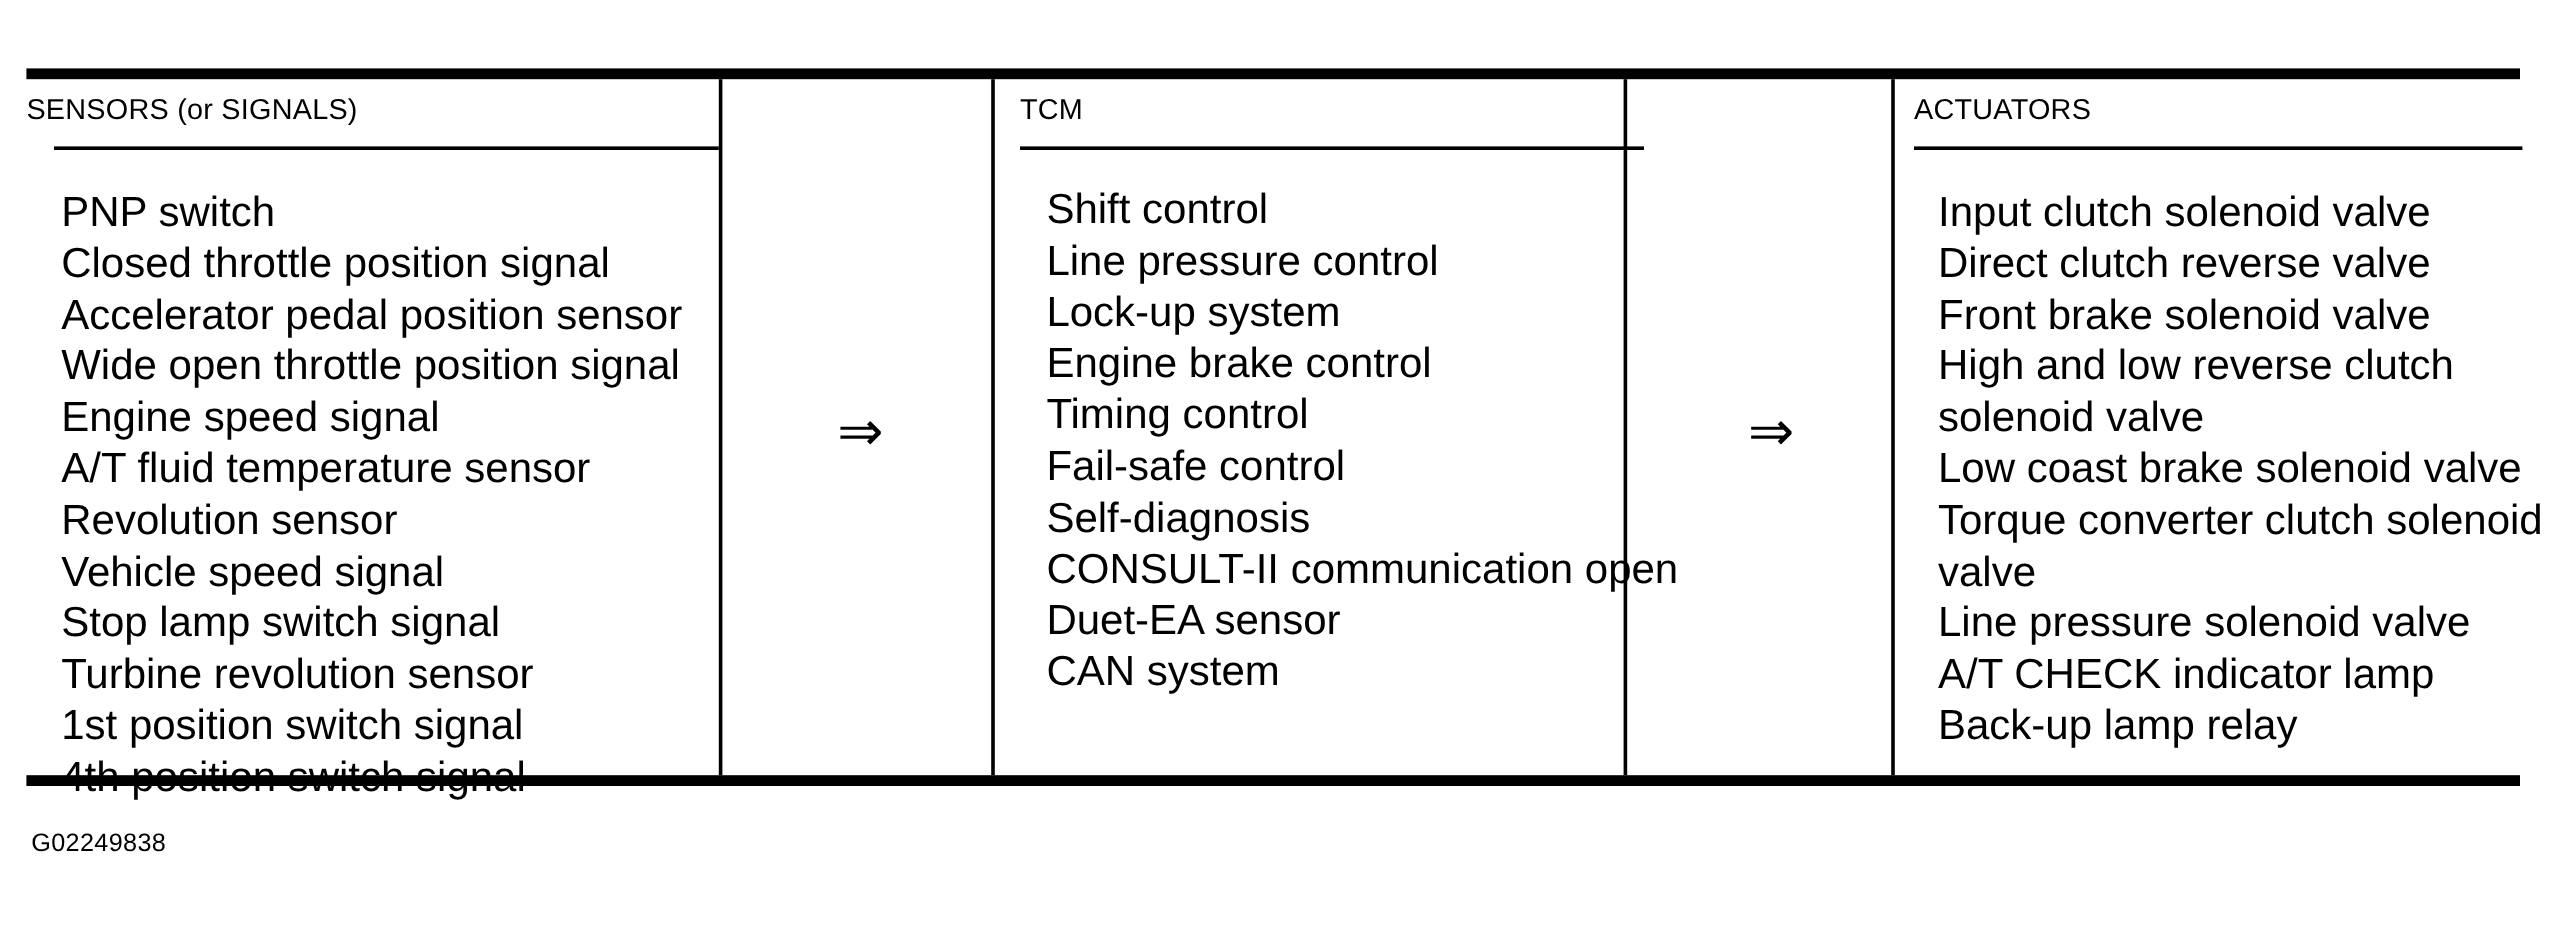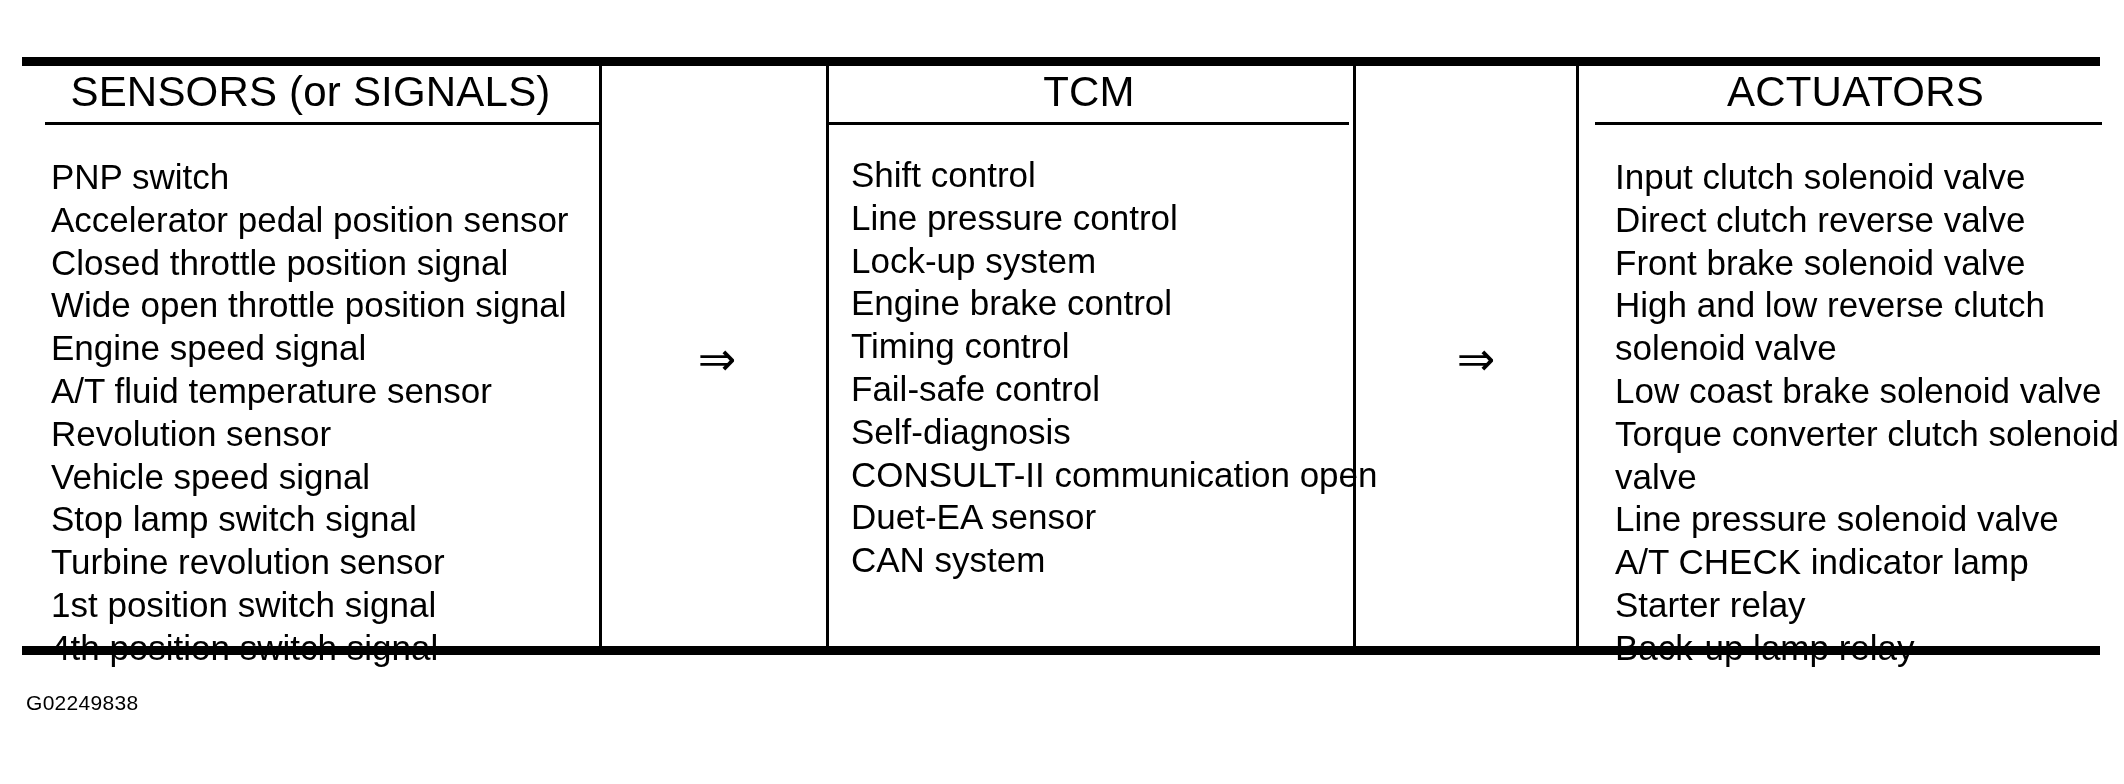--- a/index.html
+++ b/index.html
@@ -55,32 +55,32 @@
   .vdiv-4 { left: 1554px; }
 
   
   .col {
     position: absolute;
     top: 9px;
     bottom: 9px;
   }
   .col-sensors   { left: 0px;    width: 577px; }
   .col-gap1      { left: 580px;  width: 224px; }
-  .col-tcm       { left: 807px;  width: 520px; border-radius: 26px; }
+  .col-tcm       { left: 828px;  width: 520px; border-radius: 26px; }
   .col-gap2      { left: 1334px; width: 220px; }
   .col-actuators { left: 1557px; width: 521px; margin-left: 16px; }
 
   .col-header {
     position: absolute;
     left: 0;
     right: 0;
     top: 0;
     height: 56px;
-    text-align: center;
-    font-size: 42px;
+    text-align: left;
+    font-size: 24px;
     line-height: 52px;
     letter-spacing: 0.2px;
     white-space: nowrap;
   }
 
   .header-underline {
     position: absolute;
     height: 3px;
     background: #000000;
     top: 56px;
@@ -153,22 +153,22 @@
     <div class="vdivider vdiv-1"></div>
     <div class="vdivider vdiv-2"></div>
     <div class="vdivider vdiv-3"></div>
     <div class="vdivider vdiv-4"></div>
 
     <div class="col col-sensors">
       <div class="col-header">SENSORS (or SIGNALS)</div>
       <div class="header-underline hu-sensors"></div>
       <div class="col-list">
         <div class="list-item">PNP switch</div>
+        <div class="list-item">Closed throttle position signal</div>
         <div class="list-item">Accelerator pedal position sensor</div>
-        <div class="list-item">Closed throttle position signal</div>
         <div class="list-item">Wide open throttle position signal</div>
         <div class="list-item">Engine speed signal</div>
         <div class="list-item">A/T fluid temperature sensor</div>
         <div class="list-item">Revolution sensor</div>
         <div class="list-item">Vehicle speed signal</div>
         <div class="list-item">Stop lamp switch signal</div>
         <div class="list-item">Turbine revolution sensor</div>
         <div class="list-item">1st position switch signal</div>
         <div class="list-item">4th position switch signal</div>
       </div>
@@ -210,21 +210,20 @@
         <div class="list-item">Input clutch solenoid valve</div>
         <div class="list-item">Direct clutch reverse valve</div>
         <div class="list-item">Front brake solenoid valve</div>
         <div class="list-item">High and low reverse clutch</div>
         <div class="list-item">solenoid valve</div>
         <div class="list-item">Low coast brake solenoid valve</div>
         <div class="list-item">Torque converter clutch solenoid</div>
         <div class="list-item">valve</div>
         <div class="list-item">Line pressure solenoid valve</div>
         <div class="list-item">A/T CHECK indicator lamp</div>
-        <div class="list-item">Starter relay</div>
         <div class="list-item">Back-up lamp relay</div>
       </div>
     </div>
 
   </div>
 
   <div class="caption">G02249838</div>
 
 </div>
 

